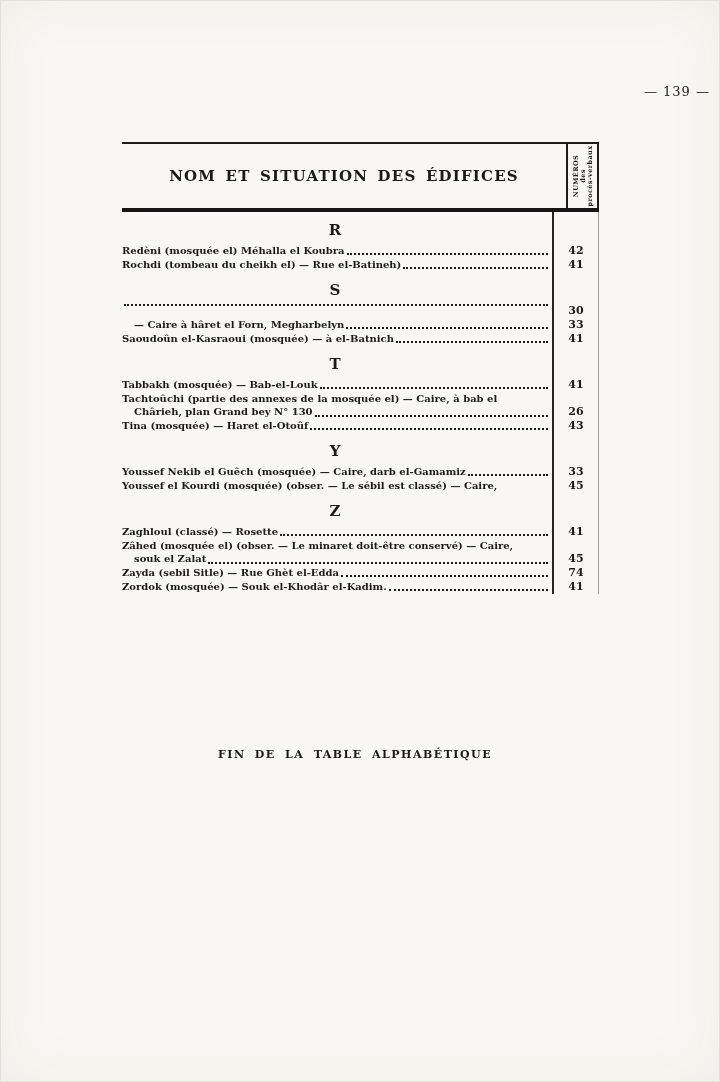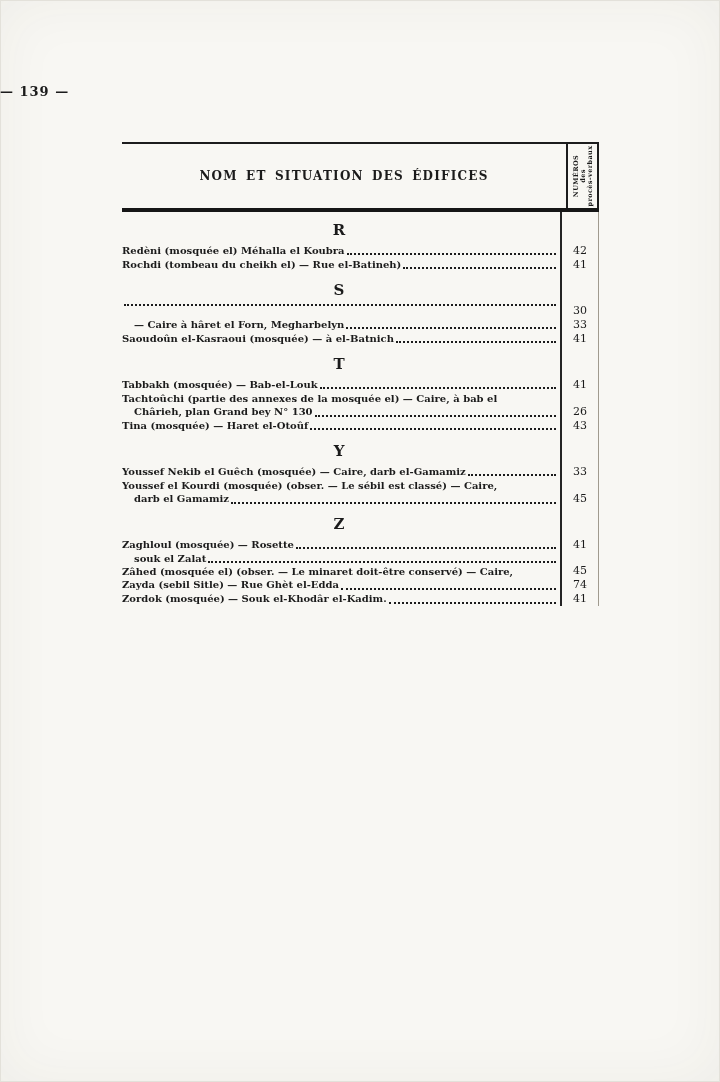--- a/index.html
+++ b/index.html
@@ -7,43 +7,43 @@
   .page {
     position:relative; width:720px; height:1082px;
     background:#f8f7f3;
     font-family:"DejaVu Serif", serif;
     color:#1b1b1b;
     overflow:hidden;
     box-shadow: inset 0 0 0 1px #e3e1da, inset 0 0 60px rgba(60,55,40,0.05);
   }
   .page-number {
     position:absolute; top:84px; left:0; right:10px;
-    text-align:left; font-weight:bold; font-size:13px; letter-spacing:1px;
+    text-align:right; font-weight:normal; font-size:13px; letter-spacing:1px;
   }
   .table { position:absolute; left:122px; top:142px; width:477px; }
   .header-row { display:flex; border-top:2px solid #1c1c1c; height:66px; }
   .title-cell { flex:1; display:flex; align-items:center; justify-content:center; }
-  .table-title { font-size:12px; font-weight:bold; letter-spacing:1.2px; word-spacing:3px; }
+  .table-title { font-size:15px; font-weight:bold; letter-spacing:1.2px; word-spacing:3px; }
   .num-header-cell {
     width:33px; border-left:2px solid #1c1c1c; border-right:2px solid #1c1c1c;
     position:relative;
   }
   .rotated {
     position:absolute; top:50%; left:50%;
     transform:translate(-50%,-50%) rotate(-90deg);
     text-align:center; font-size:6.5px; font-weight:bold; line-height:7px;
     white-space:nowrap; letter-spacing:0.4px;
   }
   .thick-rule { height:1px; border-top:2px solid #161616; border-bottom:2px solid #161616; }
   .row { display:flex; align-items:stretch; }
   .content-cell { flex:1; min-width:0; padding-right:3px; }
   .num-cell {
-    width:39px; border-left:2px solid #242424; border-right:1px solid #a09a8e;
+    width:47px; border-left:2px solid #242424; border-right:1px solid #a09a8e;
     display:flex; align-items:flex-end; justify-content:center;
-    font-size:11px; font-weight:normal; padding-bottom:1px;
+    font-size:11px; font-weight:bold; padding-bottom:1px;
   }
   .section-letter { text-align:center; font-size:15px; font-weight:bold; padding:9px 0 5px; letter-spacing:1px; }
   .entry-text { font-size:10px; line-height:13.4px; font-weight:bold; }
   .entry-line { white-space:nowrap; overflow:hidden; }
   .entry-line.cont { padding-left:12px;align-items:flex-end; }
   .last-line { display:flex; align-items:flex-end; overflow:hidden; }
   .last-line .line-text { white-space:nowrap; }
   .dots { flex:1; min-width:8px; border-bottom:2px dotted #1b1b1b; margin:0 1px 2px 2px; }
   .footer {
     position:absolute; top:748px; left:0; right:10px;
@@ -184,51 +184,47 @@
               <div class="entry-line last-line">
                 <span class="line-text">Youssef Nekib el Guêch (mosquée) — Caire, darb el-Gamamiz</span>
                 <span class="dots"></span>
               </div>
             </div>
             <div class="num-cell">33</div>
           </div>
           <div class="row">
             <div class="content-cell entry-text">
               <div class="entry-line">Youssef el Kourdi (mosquée) (obser. — Le sébil est classé) — Caire,</div>
-              <div class="entry-line last-line cont">
-                <span class="line-text">darb el Gamamiz</span>
-                <span class="dots"></span>
-              </div>
             </div>
             <div class="num-cell">45</div>
           </div>
         </div>
         <div class="section">
           <div class="row">
             <div class="content-cell">
               <div class="section-letter">Z</div>
             </div>
             <div class="num-cell"></div>
           </div>
           <div class="row">
             <div class="content-cell entry-text">
               <div class="entry-line last-line">
-                <span class="line-text">Zaghloul (mosquée) — Rosette</span>
-                <span class="dots"></span>
-              </div>
-            </div>
-            <div class="num-cell">41</div>
-          </div>
-          <div class="row">
-            <div class="content-cell entry-text">
+                <span class="line-text">Zaghloul (classé) — Rosette</span>
+                <span class="dots"></span>
+              </div>
+            </div>
+            <div class="num-cell">41</div>
+          </div>
+          <div class="row">
+            <div class="content-cell entry-text">
+              <div class="entry-line">Zâhed (mosquée el) (obser. — Le minaret doit-être conservé) — Caire,</div>
               <div class="entry-line last-line cont">
                 <span class="line-text">souk el Zalat</span>
                 <span class="dots"></span>
               </div>
-              <div class="entry-line">Zâhed (mosquée el) (obser. — Le minaret doit-être conservé) — Caire,</div>
             </div>
             <div class="num-cell">45</div>
           </div>
           <div class="row">
             <div class="content-cell entry-text">
               <div class="entry-line last-line">
                 <span class="line-text">Zayda (sebil Sitle) — Rue Ghèt el-Edda</span>
                 <span class="dots"></span>
               </div>
             </div>
@@ -241,14 +237,15 @@
                 <span class="dots"></span>
               </div>
             </div>
             <div class="num-cell">41</div>
           </div>
         </div>
       </div>
 
   </div>
 
+  <div class="footer">FIN DE LA TABLE ALPHABÉTIQUE</div>
 
 </div>
 
 </body></html>

